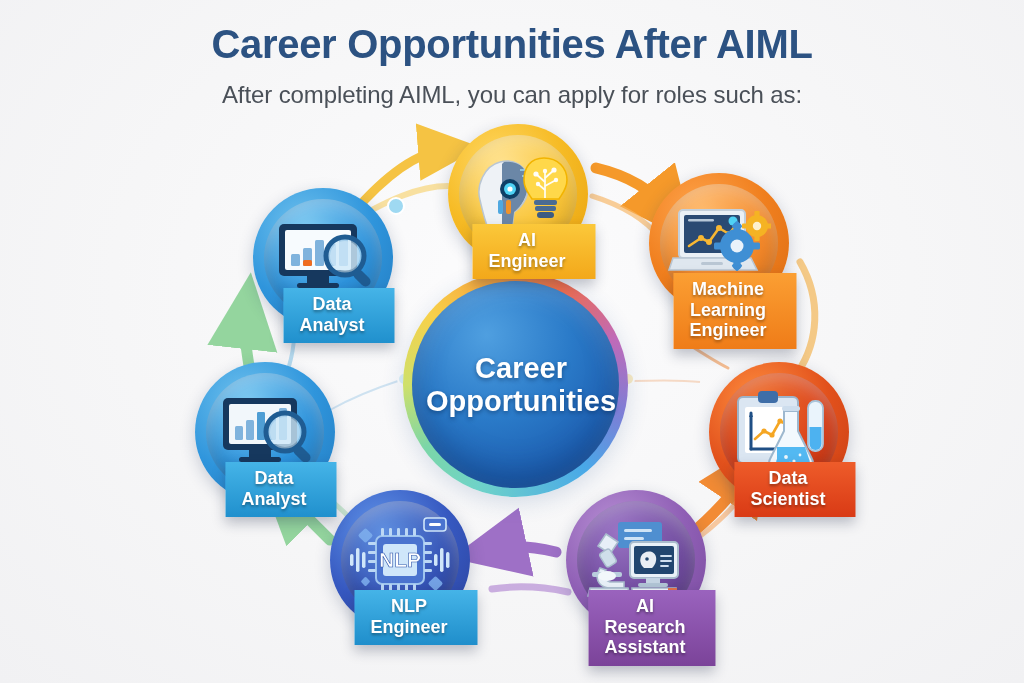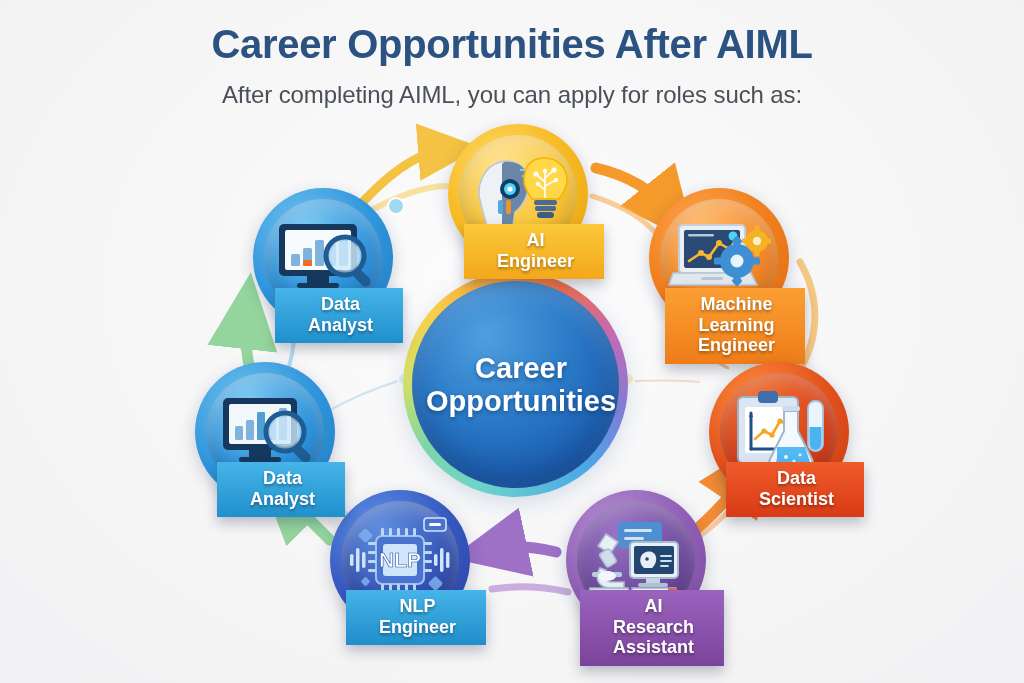--- a/index.html
+++ b/index.html
@@ -120,21 +120,21 @@
     display: flex;
     align-items: center;
     justify-content: center;
     box-shadow: inset 0 -9px 20px rgba(0,0,0,0.17),
                 inset 0 8px 16px rgba(255,255,255,0.30);
   }
   .disc .inner svg { display:block; }
   .ribbon-wrap { position: absolute; left: 50%; transform: translateX(-50%); top: 100px; }
   .ribbon-body {
     position: relative;
-    padding: 6px 30px 8px 33px;
+    padding: 6px 30px 8px 16px;
     color: #fff;
     font-weight: bold;
     font-size: 18px;
     line-height: 1.14;
     text-align: center;
     text-shadow: 0 2px 3px rgba(0,0,0,0.36);
     box-shadow: 0 6px 12px rgba(30,40,70,0.28);
     margin-left: 32px;
   }
   .ribbon-body::before, .ribbon-body::after {
@@ -264,21 +264,21 @@
             <circle cx="79" cy="23" r="2.2"></circle>
           </g>
         </svg>
       </div>
     </div>
     <div class="ribbon-wrap">
       <div class="ribbon-body" style="background:linear-gradient(180deg,#fbc83a 0%,#f3a81a 100%);">AI Engineer</div>
     </div>
   </div>
 
-  <div class="node" style="left:640px; top:188px;">
+  <div class="node" style="left:640px; top:173px;">
     <div class="disc" style="background:radial-gradient(circle at 35% 28%, #ffa54d 0%, #f07f1e 50%, #d96a12 100%);">
       <div class="halo" style="background:radial-gradient(circle, rgba(244,130,35,0.26) 60%, rgba(244,130,35,0) 72%);"></div>
       <div class="inner" style="background:radial-gradient(circle at 36% 26%, #ffbd70 0%, #f4892a 55%, #e2741a 100%);">
         <svg width="104" height="90" viewBox="0 0 104 90">
           <rect x="12" y="12" width="66" height="48" rx="4" fill="#eaf0f6" stroke="#c3cfdb" stroke-width="2"></rect>
           <rect x="17" y="17" width="56" height="38" rx="2" fill="#2a4a73"></rect>
           <path d="M22,48 L34,40 L42,44 L52,30 L62,36 L70,26" stroke="#f7b733" stroke-width="2.6" fill="none" stroke-linecap="round" stroke-linejoin="round"></path>
           <g fill="#f7b733">
             <circle cx="34" cy="40" r="3"></circle>
               <circle cx="42" cy="44" r="3"></circle>

